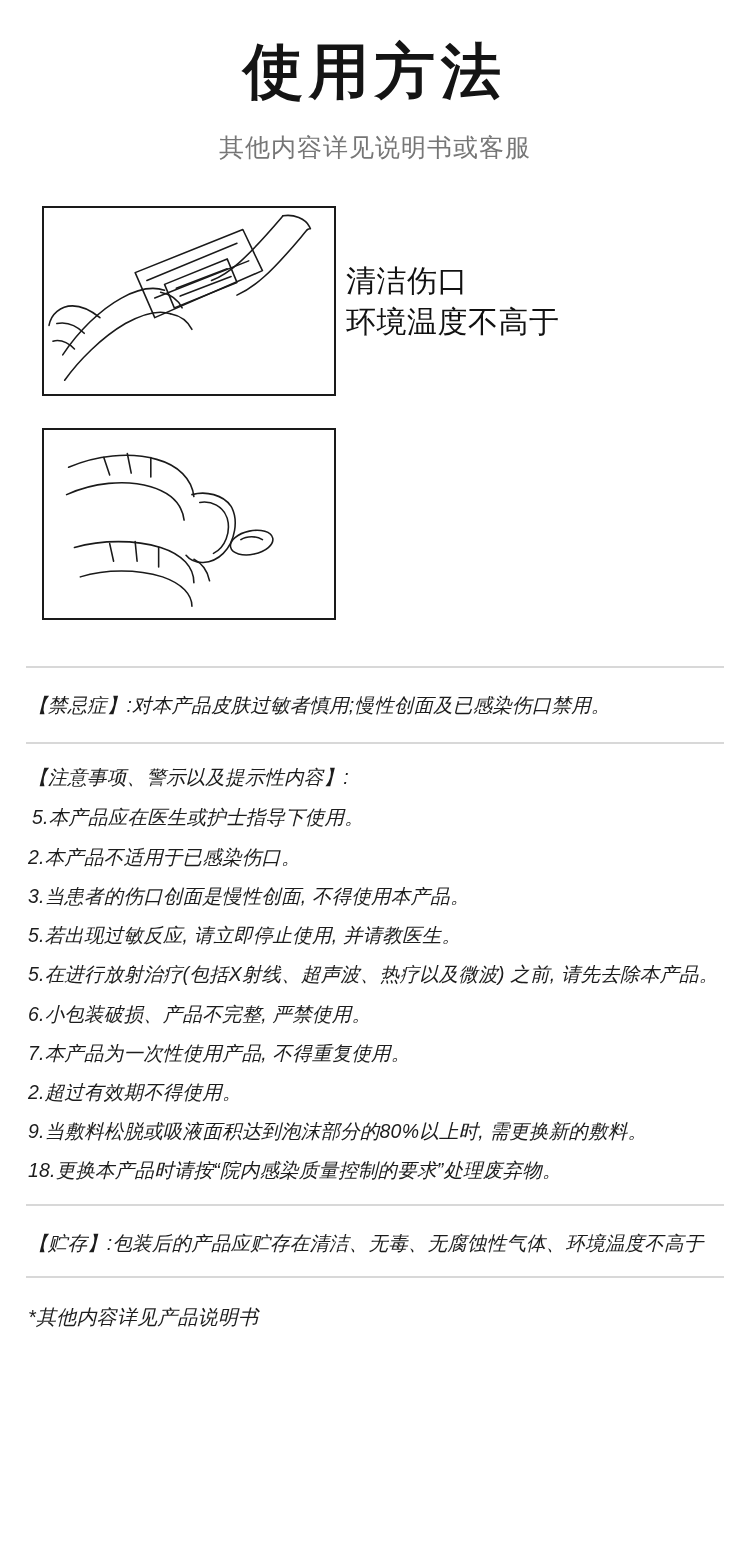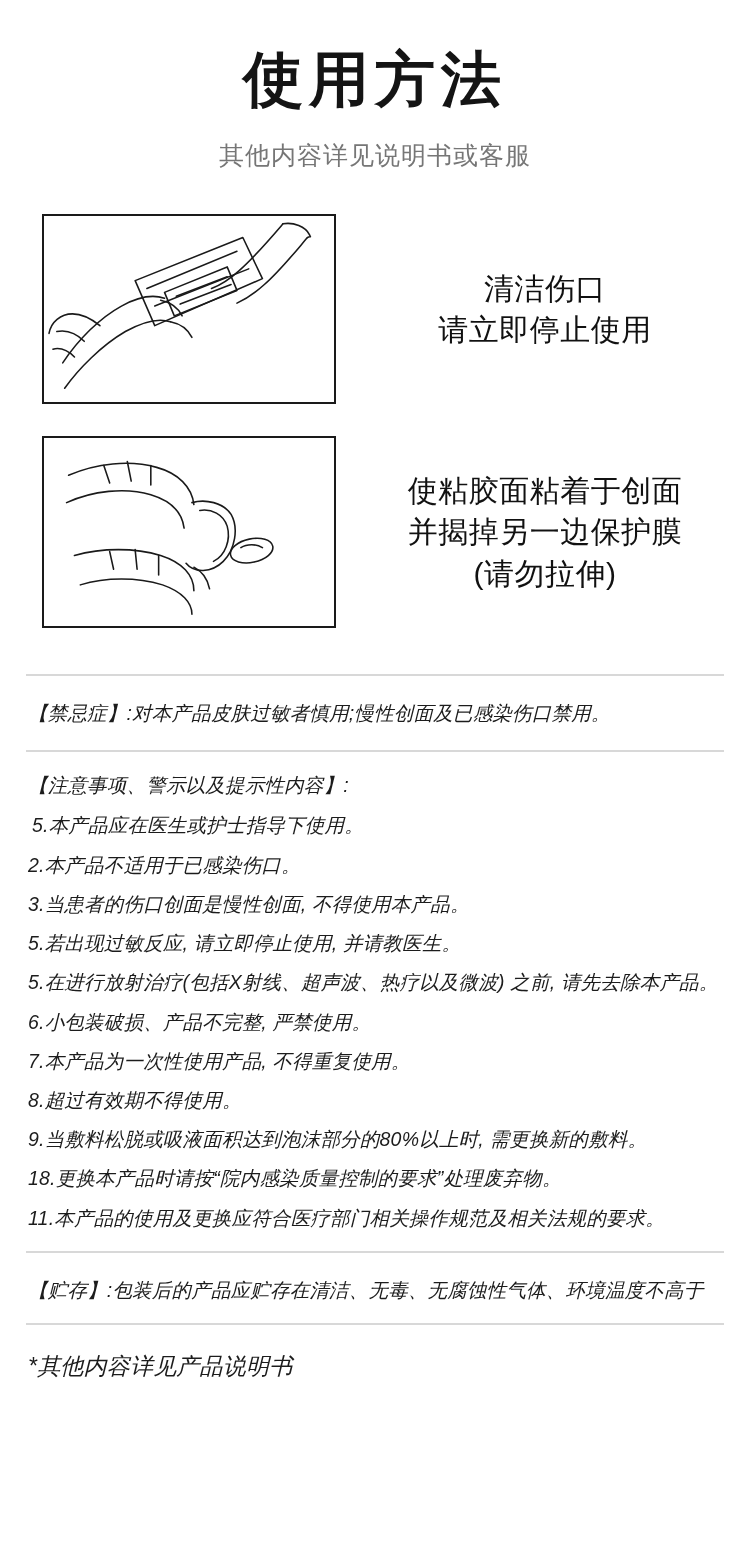--- a/index.html
+++ b/index.html
@@ -13,21 +13,20 @@
     font-family: "Liberation Sans", sans-serif;
     color: #1a1a1a;
     position: relative;
     overflow: hidden;
   }
   .page {
     width: 750px;
     height: 1532px;
     position: relative;
     box-sizing: border-box;
-    margin-top: 8px;
   }
 
   
   .title {
     text-align: center;
     font-size: 60px;
     font-weight: 700;
     letter-spacing: 6px;
     margin: 0;
     padding-top: 34px;
@@ -63,21 +62,21 @@
     border: 2px solid #1a1a1a;
     box-sizing: border-box;
     flex: 0 0 auto;
     background: #fff;
     position: relative;
     overflow: hidden;
   }
   .illus svg { display: block; width: 100%; height: 100%; }
   .step-text {
     flex: 1 1 auto;
-    text-align: center;
+    text-align: left;
     font-size: 30px;
     line-height: 1.38;
     color: #111;
     padding: 0 6px 0 10px;
     letter-spacing: 0.5px;
   }
   .step-2 .illus { height: 192px; }
   .step-2 .step-text { font-size: 30px; }
   .step-text .line { display: block; }
 
@@ -98,21 +97,21 @@
     color: #1c1c1c;
     letter-spacing: 0.2px;
     font-style: italic;
   }
   .sec p + p { margin-top: 9px; }
   .sec.contra { padding-top: 22px; padding-bottom: 22px; }
   .sec.notes { padding-bottom: 18px; }
   .sec.notes .head { margin-bottom: 10px; }
   .sec.store { padding-top: 22px; padding-bottom: 18px; }
   .sec.footnote { padding-top: 24px; }
-  .sec.footnote p { font-size: 23px; color: #1c1c1c; }
+  .sec.footnote p { font-size: 20px; color: #1c1c1c; }
   .indent { padding-left: 4px; }
 
   .spacer-top { height: 46px; }
 </style>
 </head>
 <body>
 
 <div class="page">
 
   <h1 class="title">使用方法</h1>
@@ -139,21 +138,21 @@
           <path d="M20 176 C34 156 58 132 82 118 C100 108 116 104 128 108"></path>
           <path d="M56 112 C46 104 38 100 28 100 C16 100 6 108 4 120"></path>
           <path d="M40 128 C32 120 22 116 12 118"></path>
           <path d="M30 144 C24 138 16 134 8 136"></path>
           <path d="M118 86 C128 88 136 94 140 102"></path>
           <path d="M128 108 C138 110 146 116 150 124"></path>
         </svg>
       </div>
       <div class="step-text">
         <span class="line">清洁伤口</span>
-        <span class="line">请立即停止使用</span>
+        <span class="line">环境温度不高于</span>
       </div>
     </div>
 
     <div class="step step-2">
       <div class="illus">
         <svg viewBox="0 0 294 192" xmlns="http://www.w3.org/2000/svg" fill="none" stroke="#1a1a1a" stroke-width="1.6" stroke-linecap="round" stroke-linejoin="round">
 
           <path d="M24 38 C52 26 86 22 114 30 C136 36 150 50 152 68"></path>
           <path d="M22 66 C48 54 82 50 108 58 C128 64 140 76 142 92"></path>
           <path d="M60 28 L66 46"></path>
@@ -166,25 +165,20 @@
           <ellipse cx="211" cy="115" rx="22" ry="12" transform="rotate(-12 211 115)"></ellipse>
           <path d="M200 112 C206 108 216 108 222 112"></path>
 
           <path d="M30 120 C58 112 92 112 118 120 C140 127 152 140 152 156"></path>
           <path d="M36 150 C62 142 94 142 120 150 C140 157 150 168 150 180"></path>
           <path d="M66 116 L70 134"></path>
           <path d="M92 114 L94 134"></path>
           <path d="M116 120 L116 140"></path>
           <path d="M152 132 C160 136 166 144 168 154"></path>
         </svg>
-      </div>
-      <div class="step-text">
-        <span class="line">使粘胶面粘着于创面</span>
-        <span class="line">并揭掉另一边保护膜</span>
-        <span class="line">(请勿拉伸)</span>
       </div>
     </div>
 
   </div>
 
   <div class="spacer-top"></div>
 
   <div class="divider"></div>
 
   <div class="sec contra">
@@ -195,24 +189,23 @@
 
   <div class="sec notes">
     <p class="head">【注意事项、警示以及提示性内容】:</p>
     <p class="indent">5.本产品应在医生或护士指导下使用。</p>
     <p>2.本产品不适用于已感染伤口。</p>
     <p>3.当患者的伤口创面是慢性创面, 不得使用本产品。</p>
     <p>5.若出现过敏反应, 请立即停止使用, 并请教医生。</p>
     <p>5.在进行放射治疗(包括X射线、超声波、热疗以及微波) 之前, 请先去除本产品。</p>
     <p>6.小包装破损、产品不完整, 严禁使用。</p>
     <p>7.本产品为一次性使用产品, 不得重复使用。</p>
-    <p>8.超过有效期不得使用。</p>
+    <p>2.超过有效期不得使用。</p>
     <p>9.当敷料松脱或吸液面积达到泡沫部分的80%以上时, 需更换新的敷料。</p>
     <p>18.更换本产品时请按“院内感染质量控制的要求”处理废弃物。</p>
-    <p>11.本产品的使用及更换应符合医疗部门相关操作规范及相关法规的要求。</p>
   </div>
 
   <div class="divider"></div>
 
   <div class="sec store">
     <p>【贮存】:包装后的产品应贮存在清洁、无毒、无腐蚀性气体、环境温度不高于</p>
   </div>
 
   <div class="divider"></div>
 

